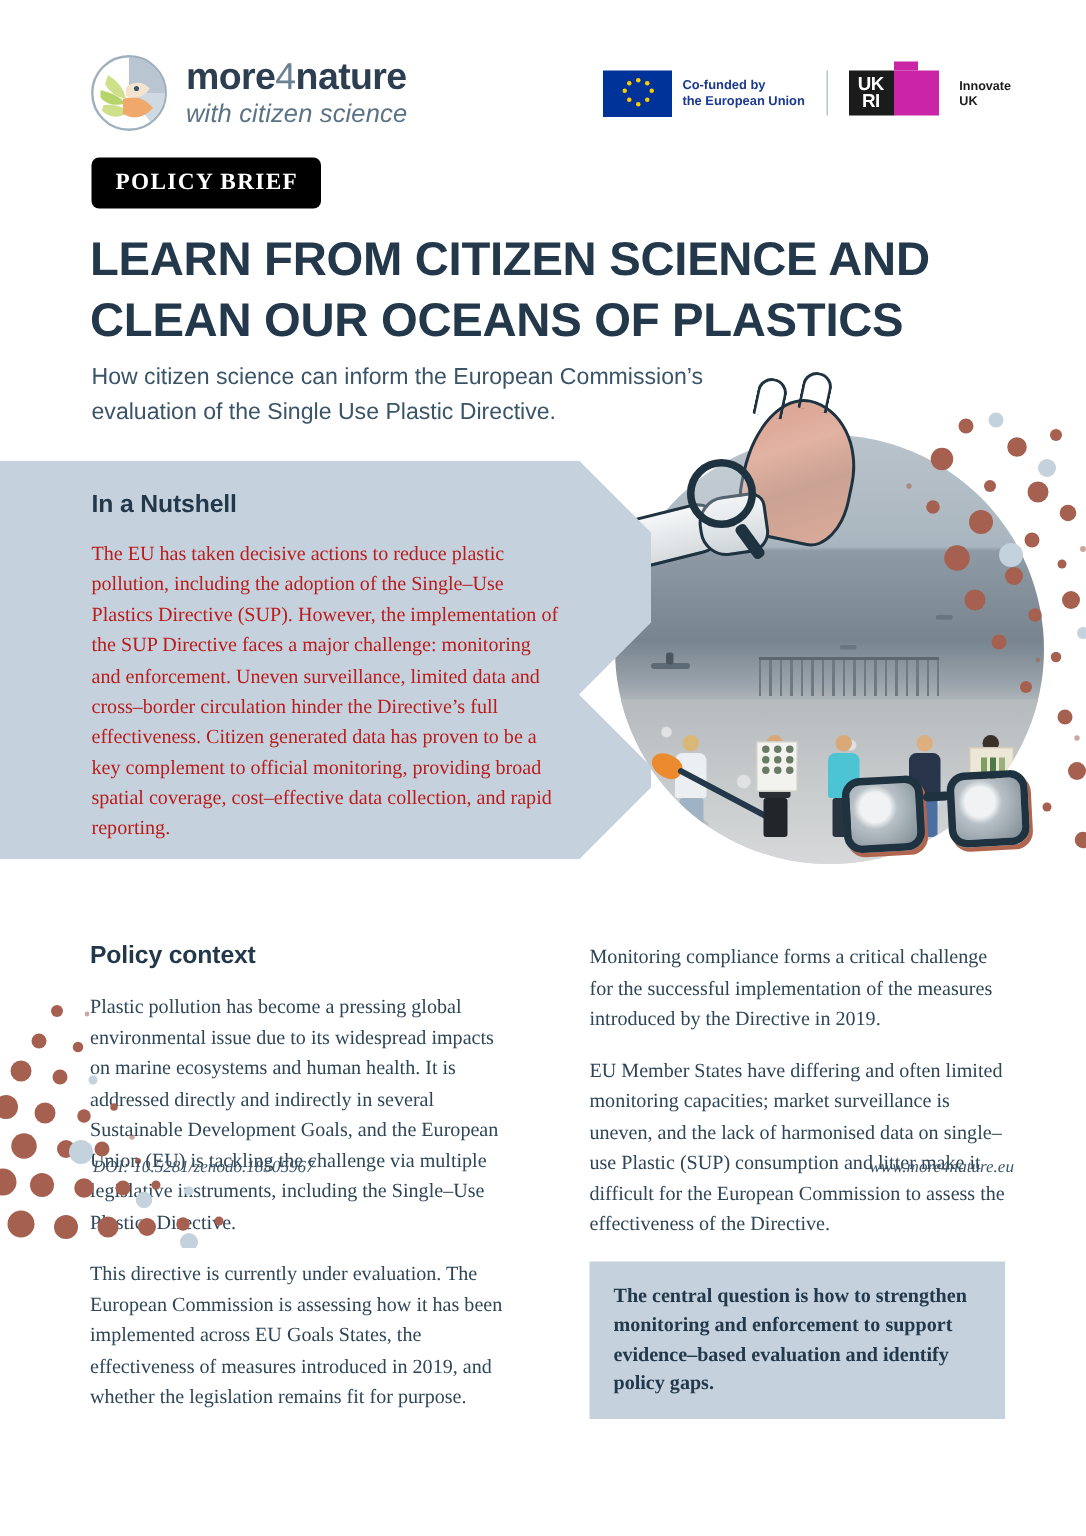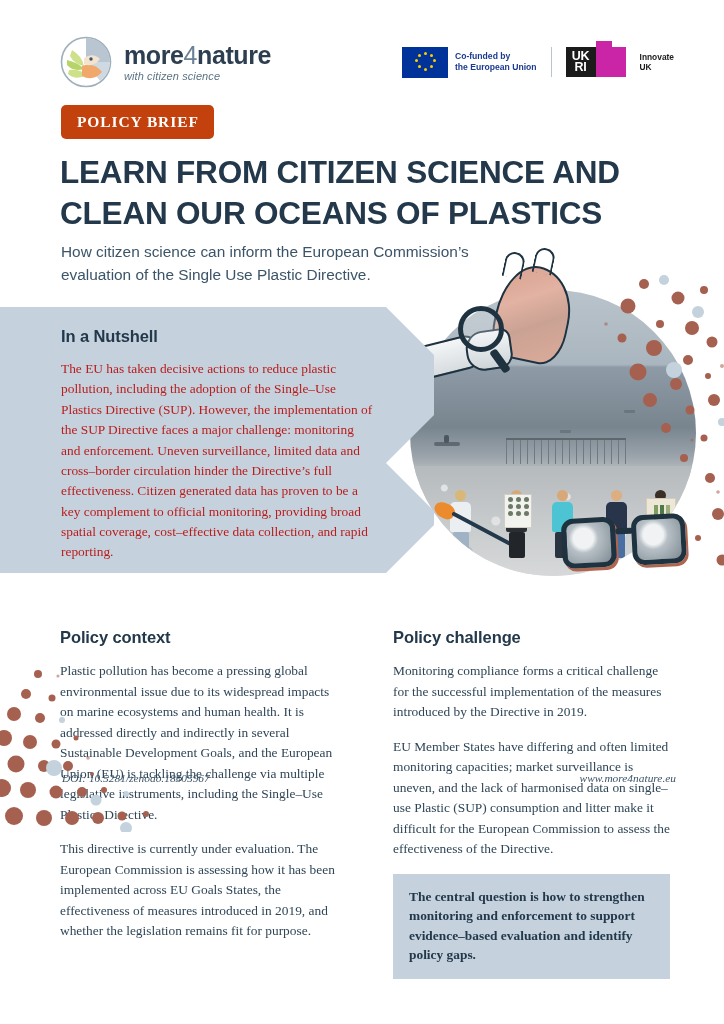--- a/index.html
+++ b/index.html
@@ -22,21 +22,21 @@
   }
   .brand { display: flex; align-items: center; gap: 12px; }
   .brand-mark { width: 52px; height: 52px; flex: 0 0 52px; }
   .brand-text { display: flex; flex-direction: column; justify-content: center; }
   .brand-name {
     font-size: 25px; font-weight: 700; color: #2c3e50;
     letter-spacing: -0.4px; line-height: 1.05; white-space: nowrap;
   }
   .brand-name .num { font-weight: 300; color: #6c8193; }
   .brand-tag {
-    font-size: 11px; font-style: italic; color: #5b7384;
+    font-size: 17px; font-style: italic; color: #5b7384;
     letter-spacing: 0.1px; margin-top: 1px;
   }
 
   .funders { display: flex; align-items: center; gap: 14px; }
   .funder { display: flex; align-items: center; gap: 7px; }
   .eu-flag {
     width: 46px; height: 31px; background: #003399; position: relative;
     flex: 0 0 46px;
   }
   .eu-star {
@@ -61,21 +61,21 @@
     width: 16px; height: 6px; background: #c925a6;
   }
   .ukri-label {
     font-size: 8.4px; font-weight: 700; color: #1b1b1b; line-height: 1.25;
     margin-left: 7px; white-space: nowrap;
   }
 
   
   .badge {
     position: absolute; top: 105px; left: 61px;
-    background: #c2410c; color: #ffffff; border-radius: 5px;
+    background: #000000; color: #ffffff; border-radius: 5px;
     padding: 8px 15px 8px 16px;
     font-family: "Liberation Serif", serif;
     font-size: 15.5px; font-weight: 700; letter-spacing: 0.9px;
   }
   .title {
     position: absolute; top: 152px; left: 60px; width: 610px;
     font-size: 31.5px; font-weight: 700; color: #23394b;
     line-height: 1.3; letter-spacing: -0.2px;
   }
   .subtitle {
@@ -433,21 +433,20 @@
     </div>
   </section>
 
   <div class="cols">
     <div class="col">
       <h2>Policy context</h2>
       <p>Plastic pollution has become a pressing global environmental issue due to its widespread impacts on marine ecosystems and human health. It is addressed directly and indirectly in several Sustainable Development Goals, and the European Union (EU) is tackling the challenge via multiple legislative instruments, including the Single–Use Plastics Directive.</p>
       <p>This directive is currently under evaluation. The European Commission is assessing how it has been implemented across EU Goals States, the effectiveness of measures introduced in 2019, and whether the legislation remains fit for purpose.</p>
     </div>
     <div class="col">
-      <h2>Policy challenge</h2>
       <p>Monitoring compliance forms a critical challenge for the successful implementation of the measures introduced by the Directive in 2019.</p>
       <p>EU Member States have differing and often limited monitoring capacities; market surveillance is uneven, and the lack of harmonised data on single–use Plastic (SUP) consumption and litter make it difficult for the European Commission to assess the effectiveness of the Directive.</p>
       <div class="callout">
         <p>The central question is how to strengthen monitoring and enforcement to support evidence–based evaluation and identify policy gaps.</p>
       </div>
     </div>
   </div>
 
   <svg class="dots-bl" viewBox="0 0 175 190">
     <g fill="#a5604f">

